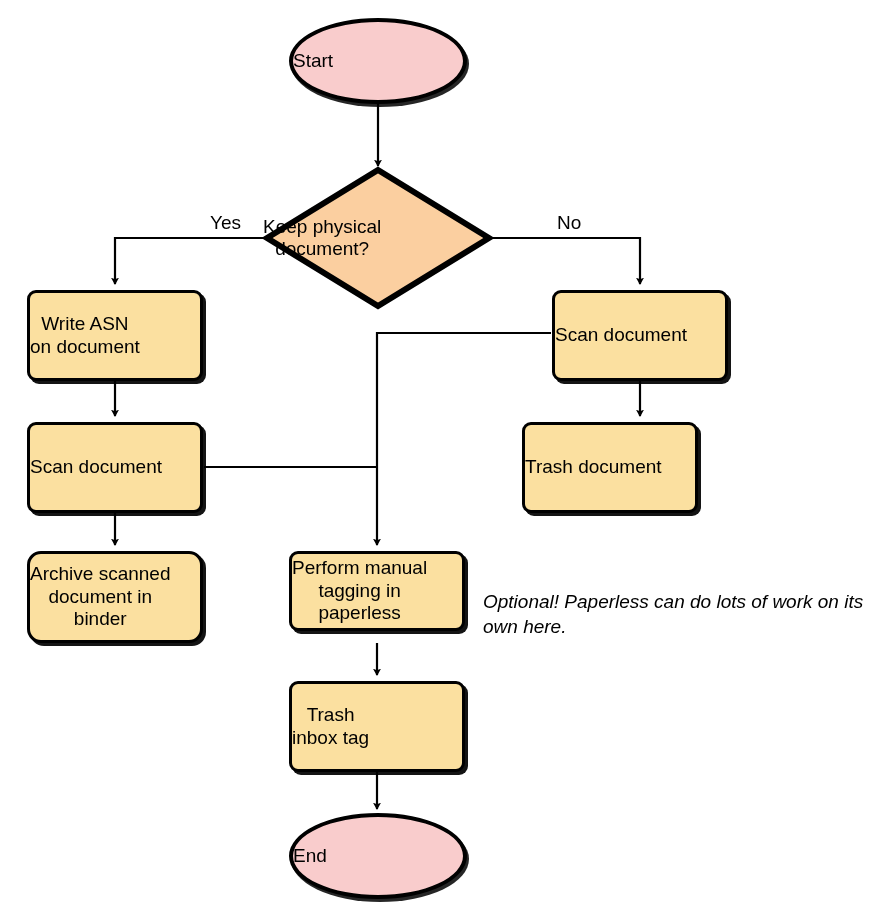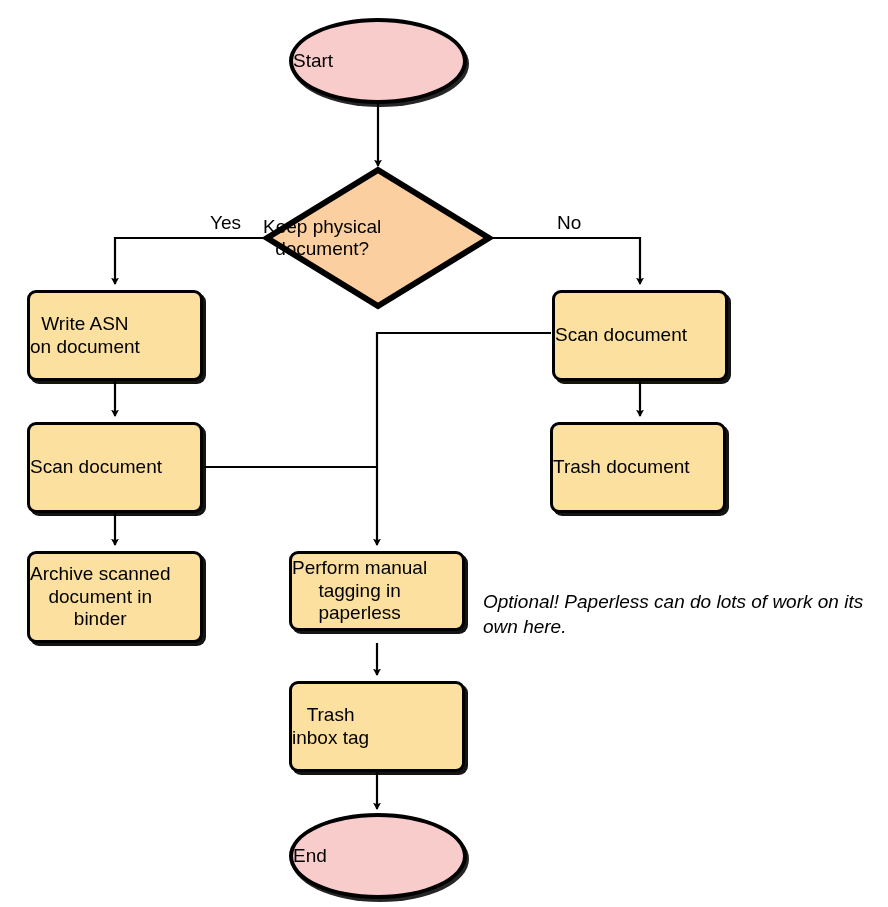--- a/index.html
+++ b/index.html
@@ -135,31 +135,31 @@
 
   <div class="node process" style="left:27px; top:290px; width:176px; height:91px;">
     <span>Write ASN
 on document</span>
   </div>
 
   <div class="node process" style="left:27px; top:422px; width:176px; height:91px;">
     <span>Scan document</span>
   </div>
 
-  <div class="node process" style="left:27px; top:551px; width:176px; height:92px;">
+  <div class="node process" style="left:27px; top:551px; width:176px; height:92px;border-radius:14px;">
     <span>Archive scanned
 document in
 binder</span>
   </div>
 
   <div class="node process" style="left:552px; top:290px; width:176px; height:91px;">
     <span>Scan document</span>
   </div>
 
-  <div class="node process" style="left:550px; top:422px; width:176px; height:91px;">
+  <div class="node process" style="left:522px; top:422px; width:176px; height:91px;">
     <span>Trash document</span>
   </div>
 
   <div class="node process" style="left:289px; top:551px; width:176px; height:80px;">
     <span>Perform manual
 tagging in
 paperless</span>
   </div>
 
   <div class="node process" style="left:289px; top:681px; width:176px; height:91px;">

